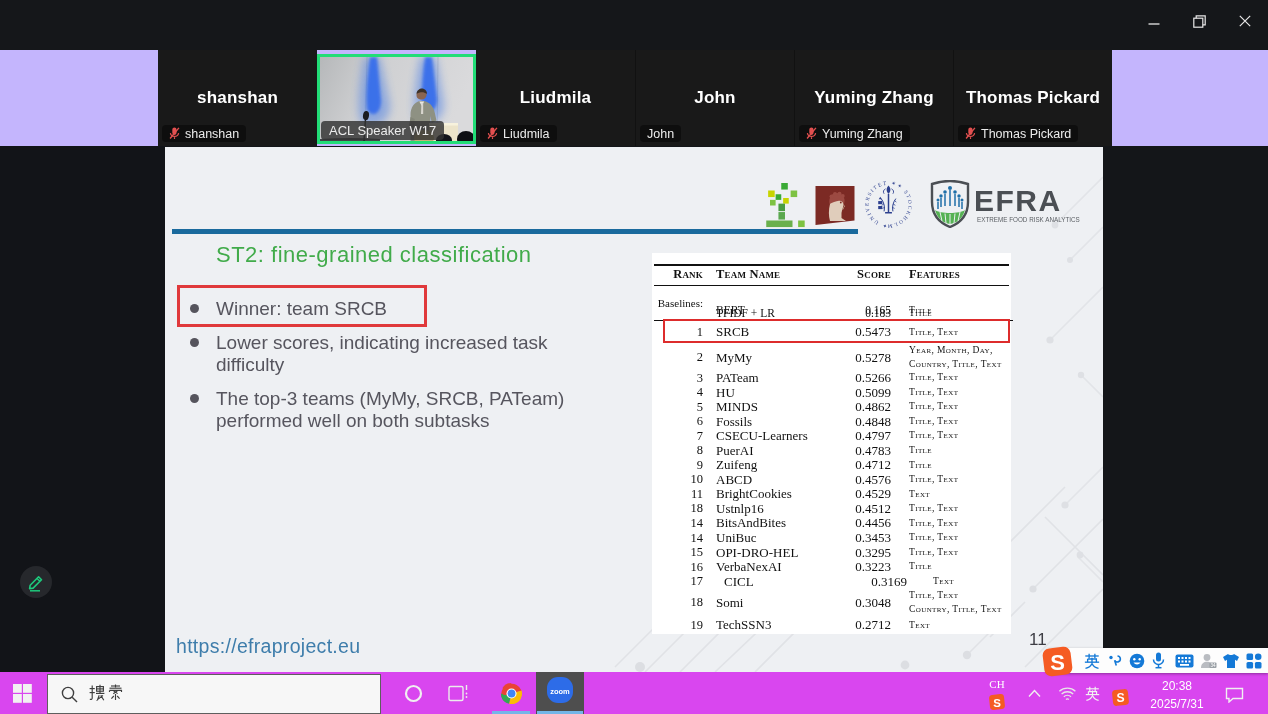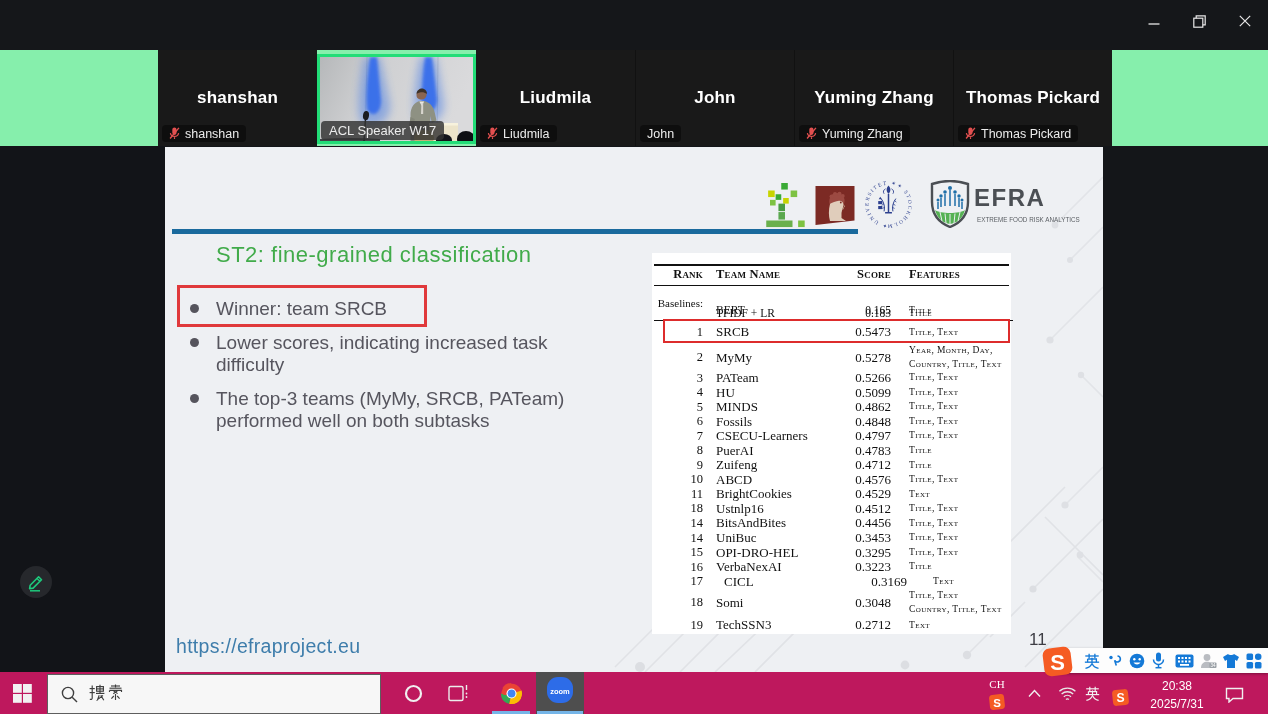--- a/index.html
+++ b/index.html
@@ -6,21 +6,21 @@
   html,body { width:1268px; height:714px; overflow:hidden; background:#000; }
   body { font-family:"Liberation Sans", sans-serif; position:relative; }
   #stage { position:absolute; left:0; top:0; width:1268px; height:714px; }
 
   
   .titlebar { position:absolute; left:0; top:0; width:1268px; height:50px; background:#15171a; }
   .winctl { position:absolute; top:10px; width:30px; height:22px; display:flex; align-items:center; justify-content:center; cursor:default; }
   .winctl svg { display:block; }
 
   
-  .strip { position:absolute; left:0; top:50px; width:1268px; height:96px; background:#86efac; }
+  .strip { position:absolute; left:0; top:50px; width:1268px; height:96px; background:#c4b5fd; }
   .tiles { position:absolute; left:158px; top:0; width:954px; height:96px; display:flex; }
   .tile { position:relative; width:159px; height:96px; background:#191919; overflow:hidden; }
   .tile:not(.video) + .tile:not(.video) { border-left:1px solid #111; }
   .tile .pname { position:absolute; left:0; right:0; top:38px; text-align:center; color:#fff; font-weight:bold; font-size:17px; letter-spacing:0.2px; }
   .pill { position:absolute; left:4px; bottom:4px; height:17px; background:rgba(12,12,12,0.78); border-radius:4px; display:flex; align-items:center; padding:0 7px; gap:5px; color:#ececec; font-size:12.5px; white-space:nowrap; }
   .tile.video { border:3px solid #22dd77; height:90px; margin-top:4px; }
   .tile.video .pill { left:1px; bottom:1px; height:19px; font-size:13px; background:rgba(50,50,50,0.82); padding:0 8px; }
   .micico { width:11px; height:13px; flex:0 0 auto; }
 
   
@@ -34,21 +34,21 @@
   .title-rule { position:absolute; left:7px; top:82px; width:686px; height:4.5px; background:#1a6a9d; }
   .slide-sub { position:absolute; left:51px; top:95px; font-size:22px; color:#41ab4a; letter-spacing:0.5px; }
   .bullets { position:absolute; left:0; top:0; width:100%; height:100%; }
   .bullet { position:absolute; left:51px; color:#56555e; font-size:19px; line-height:21.5px; letter-spacing:0px; white-space:nowrap; }
   .bullet::before { content:""; position:absolute; left:-26px; top:6px; width:9px; height:9px; border-radius:50%; background:#55545c; }
   .redbox { position:absolute; left:12px; top:138px; width:250px; height:42px; border:3px solid #e0393b; }
 
   
   .logos { position:absolute; left:0; top:0; }
   .logo { position:absolute; }
-  .efra-word { position:absolute; left:809px; top:37px; font-size:24px; font-weight:bold; color:#4b4f54; letter-spacing:1.5px; font-family:"Liberation Sans", sans-serif; }
+  .efra-word { position:absolute; left:809px; top:37px; font-size:30px; font-weight:bold; color:#4b4f54; letter-spacing:1.5px; font-family:"Liberation Sans", sans-serif; }
   .efra-tag { position:absolute; left:812px; top:69px; font-size:6.3px; color:#5a5e63; letter-spacing:0px; white-space:nowrap; }
 
   
   .paper { position:absolute; left:487px; top:106px; width:359px; height:381px; background:#fff; font-family:"Liberation Serif", serif; color:#111; }
   .rule { position:absolute; left:2px; right:2px; background:#111; }
   .thead { position:absolute; left:0; top:11.5px; width:100%; height:20px; display:grid; grid-template-columns:51px 123px 65px 120px; align-items:center; font-size:12.5px; font-weight:bold; font-variant:small-caps; letter-spacing:0.2px; }
   .thead .h-rank { text-align:right; }
   .thead .h-team { padding-left:13px; }
   .thead .h-score { text-align:right; }
   .thead .h-feat { padding-left:18px; }
@@ -65,21 +65,21 @@
   .bl-row .c-score { text-align:right; font-size:11.5px; }
   .bl-row .c-feat { padding-left:18px; font-size:9.5px; font-variant:small-caps; letter-spacing:0.4px; }
   .row-hl { position:absolute; left:11px; top:66px; width:347px; height:23.5px; border:2.5px solid #dd2c2c; }
 
   .slide-link { position:absolute; left:11px; top:488px; font-size:19.5px; color:#3e7dab; letter-spacing:0.3px; cursor:pointer; }
   .page-num { position:absolute; left:864px; top:483px; font-size:17px; color:#3d3d44; }
 
   .deco { position:absolute; pointer-events:none; }
 
   
-  .taskbar { position:absolute; left:0; top:672px; width:1268px; height:42px; background:#be185d; }
+  .taskbar { position:absolute; left:0; top:672px; width:1268px; height:42px; background:#d946ef; }
   .tb-item { position:absolute; display:flex; align-items:center; justify-content:center; cursor:pointer; }
   .searchbox { position:absolute; left:47px; top:2px; width:334px; height:40px; background:#f7f7f7; border:1px solid #5e5e5e; display:flex; align-items:center; padding-left:13px; gap:11px; cursor:text; }
   .searchbox .stext { font-size:15px; color:#4a4a4a; }
   .zoom-hl { position:absolute; left:536px; top:0; width:48px; height:42px; background:#4e4e4e; }
   .runline { position:absolute; top:39px; height:3px; background:#75b5e8; }
   .tray-txt { position:absolute; color:#fff; font-size:11.5px; text-align:center; white-space:nowrap; }
 
   
   .sogou { position:absolute; left:1046px; top:648px; width:222px; height:25px; background:#fdfdfd; border-radius:4px 0 0 4px; box-shadow:0 1px 3px rgba(0,0,0,0.35); }
   .sogou .sitem { position:absolute; top:0; height:25px; display:flex; align-items:center; justify-content:center; cursor:pointer; }

